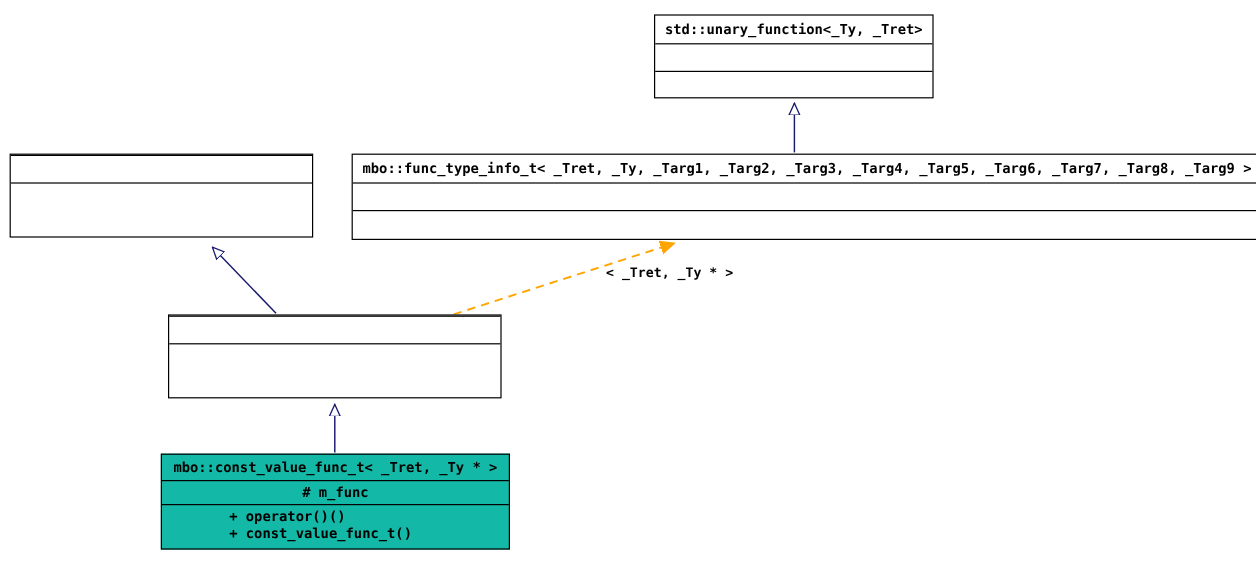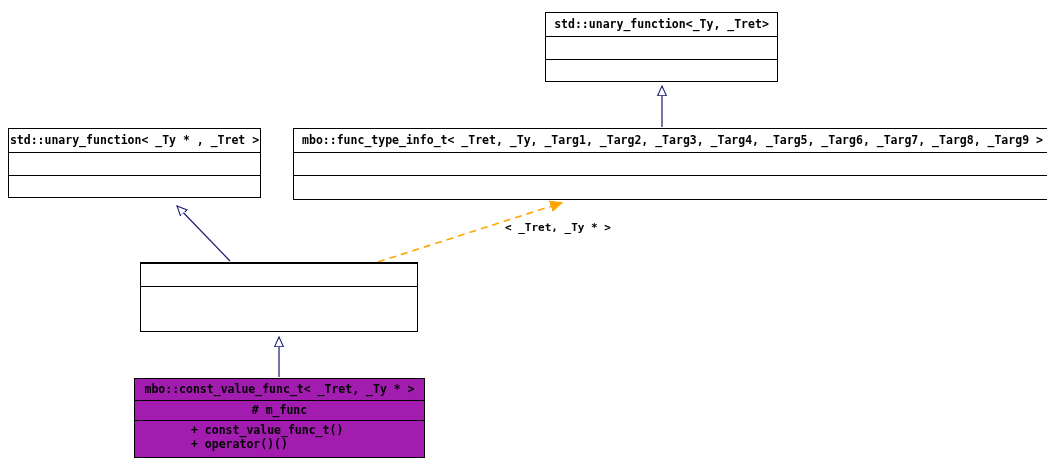--- a/index.html
+++ b/index.html
@@ -15,21 +15,21 @@
     font-family: "DejaVu Sans Mono", "Liberation Mono", monospace;
     overflow: hidden;
   }
   .uml-node {
     position: absolute;
     box-sizing: border-box;
     border: 1px solid #000000;
     background: #ffffff;
   }
   .uml-node.highlight {
-    background: #a21caf;
+    background: #14b8a6;
   }
   .node-title {
     box-sizing: border-box;
     font-size: 11.5px;
     font-weight: bold;
     color: #000000;
     text-align: center;
     white-space: nowrap;
     line-height: 1;
     display: flex;
@@ -101,21 +101,20 @@
     </g>
   </svg>
 
   <div class="uml-node" style="left:545px; top:12px; width:233px; height:70px;">
     <div class="node-title" style="height:23px;">std::unary_function&lt;_Ty, _Tret&gt;</div>
     <div class="node-attrs" style="height:23px;"></div>
     <div class="node-ops" style="height:22px;"></div>
   </div>
 
   <div class="uml-node" style="left:8px; top:128px; width:253px; height:70px;">
-    <div class="node-title" style="height:23px;">std::unary_function&lt; _Ty * , _Tret &gt;</div>
     <div class="node-attrs" style="height:23px;"></div>
     <div class="node-ops" style="height:22px;"></div>
   </div>
 
   <div class="uml-node" style="left:281px; top:128px; width:759px; height:72px;margin-left:12px;">
     <div class="node-title" style="height:23px;">mbo::func_type_info_t&lt; _Tret, _Ty, _Targ1, _Targ2, _Targ3, _Targ4, _Targ5, _Targ6, _Targ7, _Targ8, _Targ9 &gt;</div>
     <div class="node-attrs" style="height:23px;"></div>
     <div class="node-ops" style="height:22px;"></div>
   </div>
 
@@ -123,20 +122,20 @@
     <div class="node-attrs" style="height:23px;"></div>
     <div class="node-ops" style="height:22px;"></div>
   </div>
 
   <div class="uml-node highlight" style="left:134px; top:378px; width:291px; height:80px;">
     <div class="node-title" style="height:21px;">mbo::const_value_func_t&lt; _Tret, _Ty * &gt;</div>
     <div class="node-attrs" style="height:20px;">
       <div class="member-row"># m_func</div>
     </div>
     <div class="node-ops" style="height:37px;">
+      <div class="member-row left-pad">+ operator()()</div>
       <div class="member-row left-pad">+ const_value_func_t()</div>
-      <div class="member-row left-pad">+ operator()()</div>
     </div>
   </div>
 
   <div class="edge-label" style="left:505px; top:221px;">&lt; _Tret, _Ty * &gt;</div>
 
 </div>
 
 </body></html>

